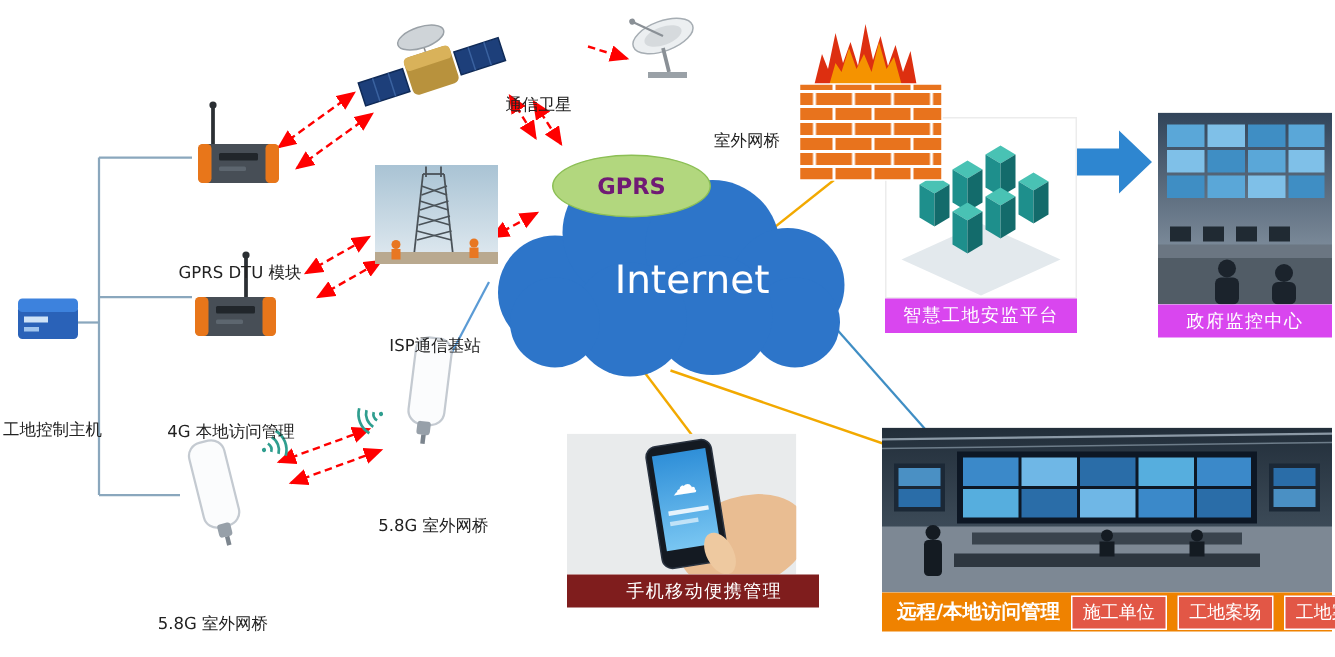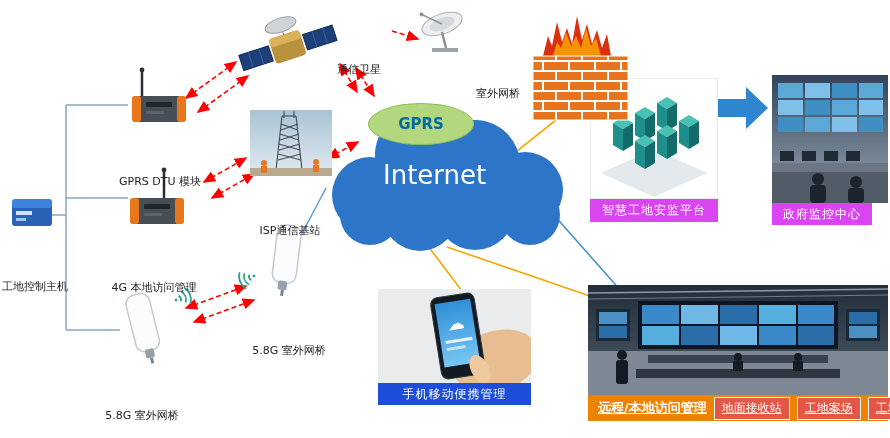--- a/index.html
+++ b/index.html
@@ -4,31 +4,31 @@
 <style>
   html,body{margin:0;padding:0;background:#fff;}
   .stage{position:relative;width:890px;height:438px;background:#ffffff;overflow:hidden;
          font-family:"DejaVu Sans",sans-serif;}
   .abs{position:absolute;}
   .lbl{position:absolute;font-size:11px;color:#222;text-align:center;line-height:1.2;z-index:6;margin-top:47px;}
   .photo{position:absolute;overflow:hidden;z-index:2;}
   .bar{position:absolute;color:#fff;font-size:12px;display:flex;align-items:center;
        justify-content:center;z-index:3;letter-spacing:1px;}
   .bar-orange{background:#d946ef;}
-  .bar-teal{background:#1d4ed8;}
+  .bar-teal{background:#7f1d1d;padding-left:15px;}
   .accessbar{position:absolute;background:#ef8200;color:#fff;display:flex;align-items:center;
-       z-index:3;padding:0 6px;box-sizing:border-box;text-decoration:underline;}
+       z-index:3;padding:0 6px;box-sizing:border-box;}
   .accessbar .ttl{font-weight:bold;font-size:13px;margin-left:4px;white-space:nowrap;}
   .accessbar .spacer{flex:1;}
   .abtn{background:#e25746;border:1px solid #fff;color:#fff;font-size:12px;padding:2px 7px;
        margin-left:7px;white-space:nowrap;cursor:pointer;font-family:inherit;}
   .gprs-pill{position:absolute;background:#b2d77e;border:1px solid #8cbf55;border-radius:50%;
        display:flex;align-items:center;justify-content:center;font-weight:bold;font-size:15px;
-       color:#0369a1;z-index:4;}
-  .inet-label{position:absolute;color:#fff;font-size:26px;z-index:4;text-align:left;}
+       color:#701a75;z-index:4;}
+  .inet-label{position:absolute;color:#fff;font-size:26px;z-index:4;text-align:right;margin-top:12px;}
   .z1{z-index:1;} .z2{z-index:2;} .z4{z-index:4;}
 </style>
 </head>
 <body>
 
 <div class="stage">
 
   <svg class="abs z1" width="890" height="438" viewBox="0 0 890 438">
     <defs>
       <marker id="arrE" markerWidth="9" markerHeight="9" refX="7" refY="3.5" orient="auto">
@@ -310,21 +310,21 @@
       <rect x="52" y="76" width="14" height="10" fill="#202a33"></rect>
         <rect x="74" y="76" width="14" height="10" fill="#202a33"></rect>
       <rect x="0" y="88" width="116" height="9" fill="#6b7682"></rect>
       <rect x="0" y="97" width="116" height="31" fill="#515c66"></rect>
       <circle cx="46" cy="104" r="6" fill="#1b232c"></circle>
         <rect x="38" y="110" width="16" height="18" rx="4" fill="#1b232c"></rect>
       <circle cx="84" cy="107" r="6" fill="#1b232c"></circle>
         <rect x="76" y="113" width="16" height="15" rx="4" fill="#1b232c"></rect>
     </svg>
   </div>
-  <div class="bar bar-orange" style="left:772px;top:203px;width:100px;height:22px">政府监控中心</div>
+  <div class="bar bar-orange" style="left:772px;top:203px;width:116px;height:22px">政府监控中心</div>
 
   <div class="photo" style="left:378px;top:289px;width:153px;height:94px">
     <svg width="153" height="94" viewBox="0 0 153 94">
       <defs>
           <linearGradient id="scr" x1="0" y1="0" x2="0" y2="1">
         <stop offset="0" stop-color="#2f8fd8"></stop>
             <stop offset="1" stop-color="#79c6f2"></stop>
       </linearGradient>
         </defs>
       <rect width="153" height="94" fill="#e9ebec"></rect>
@@ -378,18 +378,18 @@
         <rect x="28" y="75" width="12" height="24" rx="3" fill="#141b22"></rect>
       <circle cx="150" cy="72" r="4" fill="#141b22"></circle>
         <rect x="145" y="76" width="10" height="10" fill="#141b22"></rect>
       <circle cx="210" cy="72" r="4" fill="#141b22"></circle>
         <rect x="205" y="76" width="10" height="10" fill="#141b22"></rect>
     </svg>
   </div>
   <div class="accessbar" style="left:588px;top:395px;width:300px;height:26px">
     <span class="ttl">远程/本地访问管理</span>
     <span class="spacer"></span>
-    <button class="abtn">地面接收站</button>
+    <button class="abtn">施工单位</button>
     <button class="abtn">工地案场</button>
     <button class="abtn">工地案场</button>
   </div>
 
 </div>
 
 </body></html>

